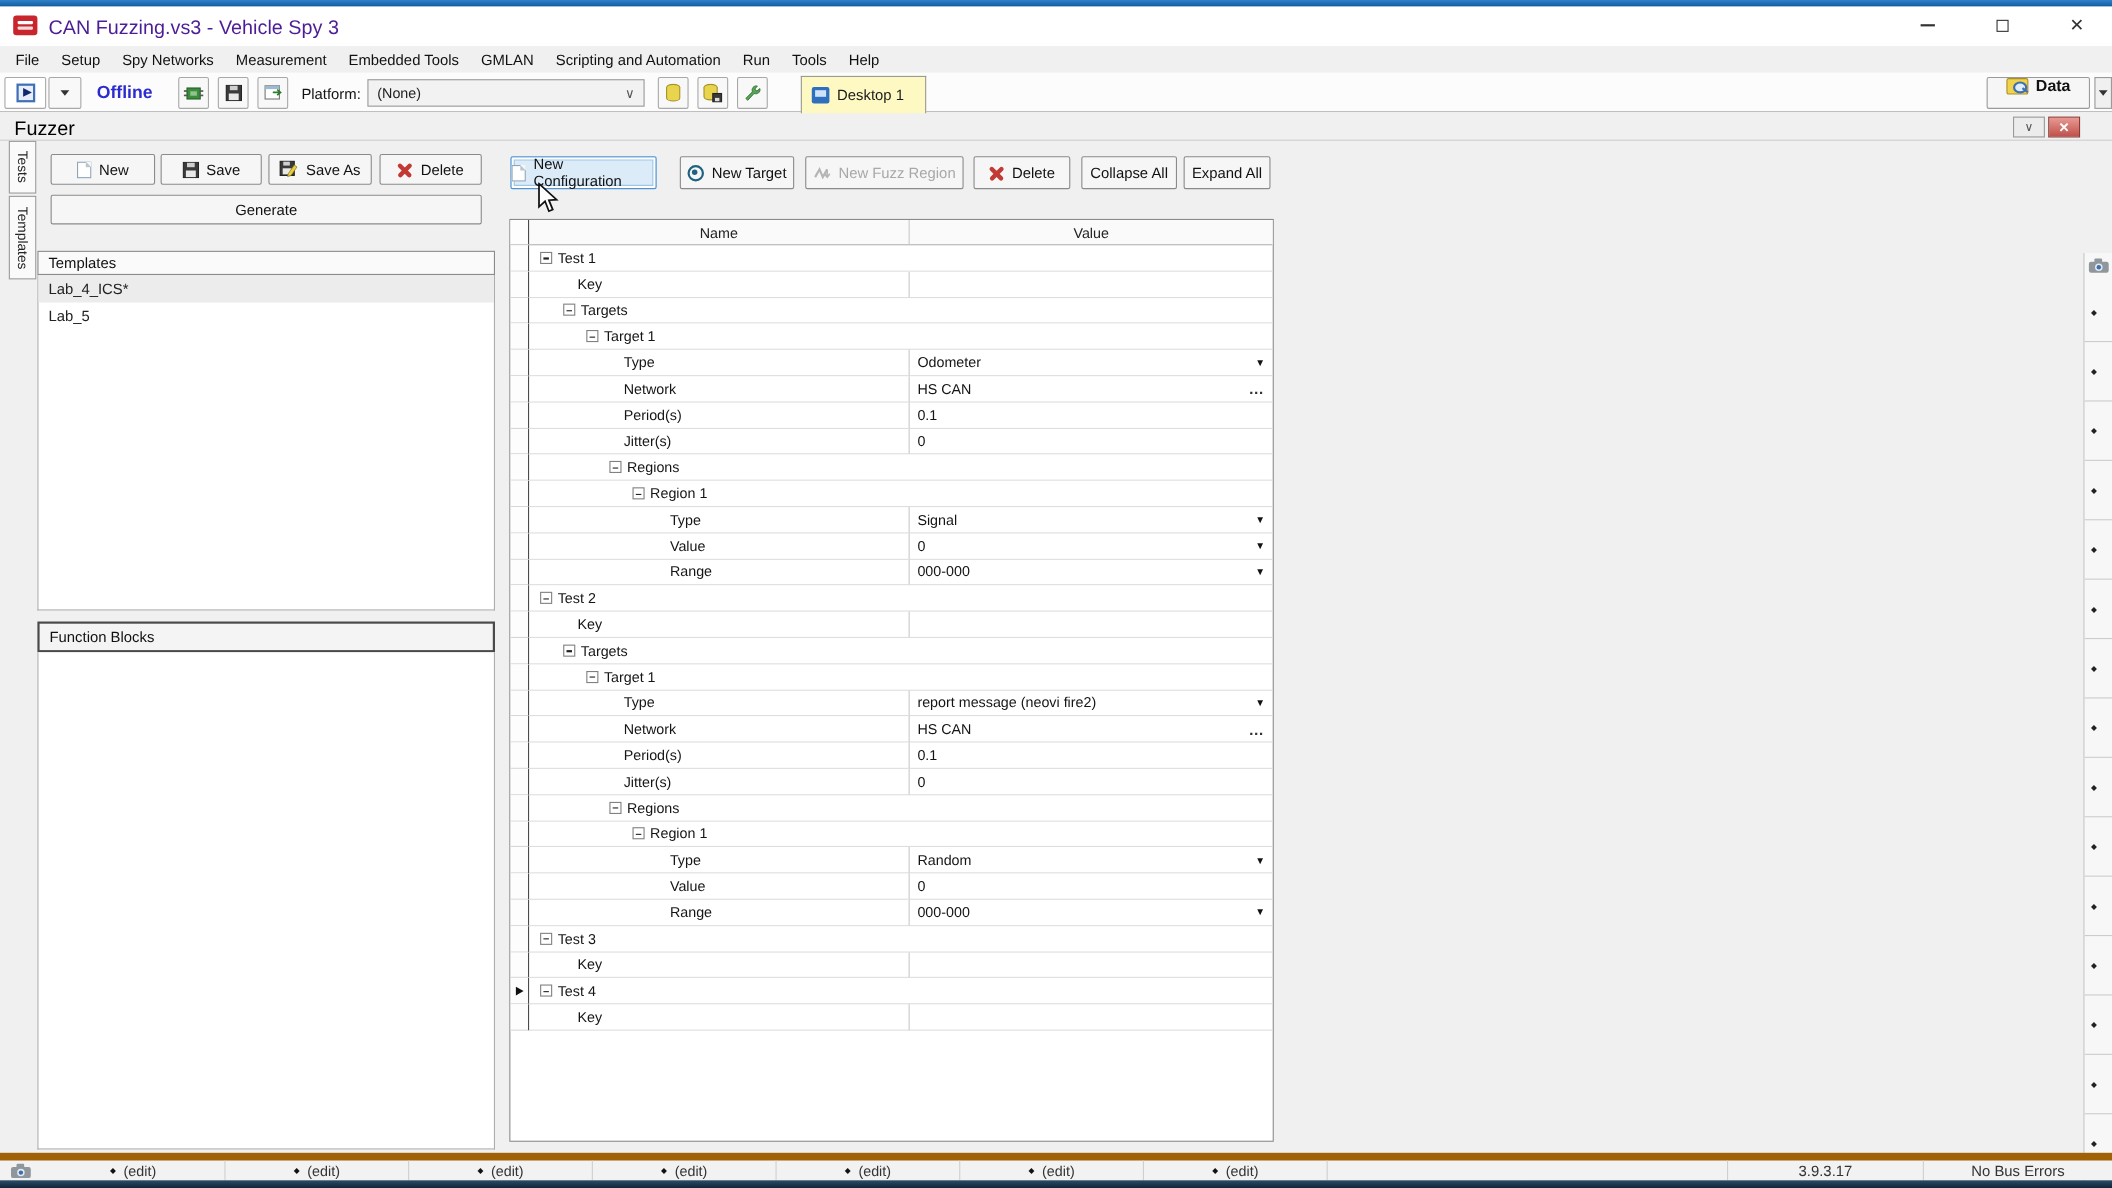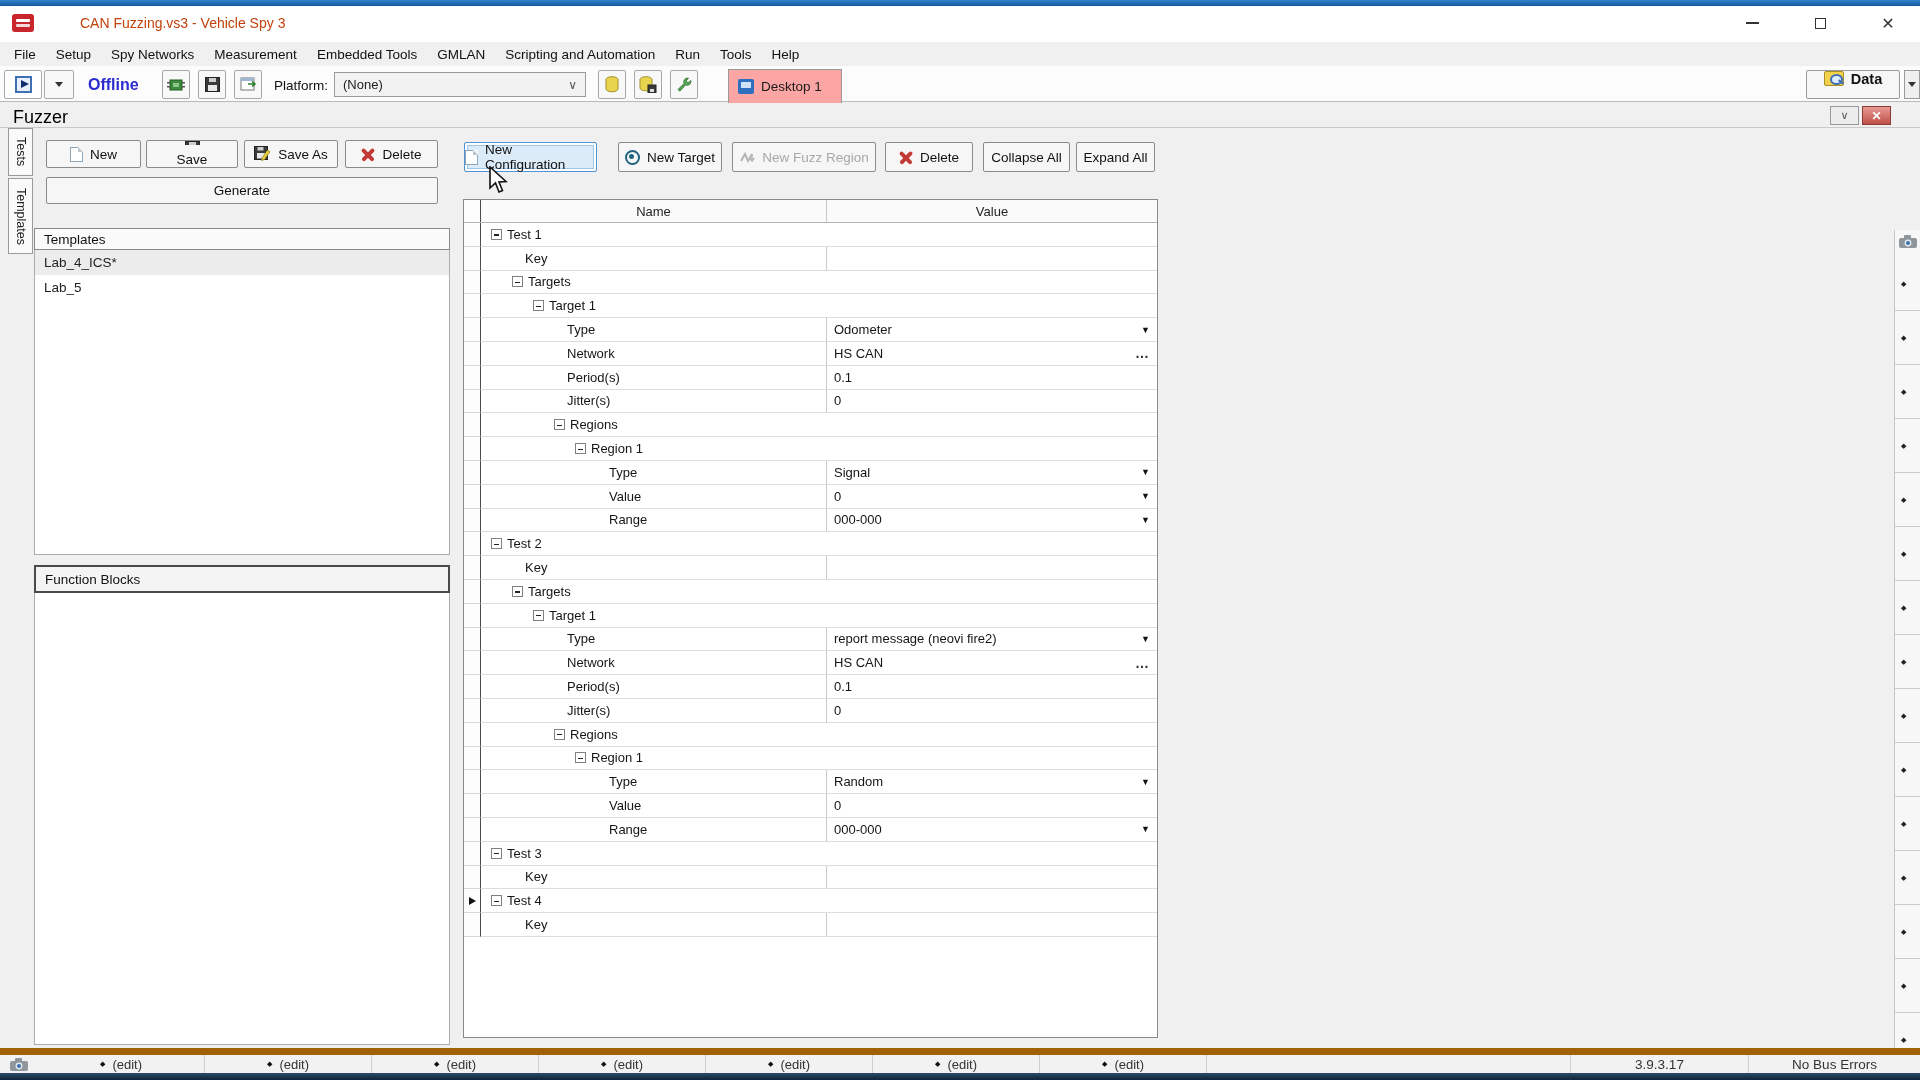--- a/index.html
+++ b/index.html
@@ -8,21 +8,21 @@
          font-family:"Liberation Sans", sans-serif; overflow:hidden; color:#1a1a1a; }
 
   
   .topline { position:absolute; left:0; top:0; width:1920px; height:6px;
              background:linear-gradient(#2f82c9,#115a9e); }
   .titlebar { position:absolute; left:0; top:6px; width:1920px; height:36px; background:#ffffff; }
   .appicon { position:absolute; left:12px; top:8px; width:22px; height:18px; background:#c8252c;
              border-radius:3px; }
   .appicon::before { content:""; position:absolute; left:4px; top:5px; width:14px; height:3px; background:#fff; border-radius:1px; }
   .appicon::after  { content:""; position:absolute; left:4px; top:10px; width:14px; height:3px; background:#f3d9d9; border-radius:1px; }
-  .wtitle { position:absolute; left:44px; top:9px; font-size:14px; color:#c2410c;margin-left:36px; }
+  .wtitle { position:absolute; left:44px; top:9px; font-size:18px; color:#4c1d95; }
   .wctrls { position:absolute; right:10px; top:2px; display:flex; gap:24px; }
   .wbtn { width:44px; height:30px; display:flex; align-items:center; justify-content:center;
           font-size:16px; color:#333; cursor:default; }
   .wbtn .sq { width:11px; height:11px; border:1.5px solid #333; display:inline-block; }
   .wbtn .mn { width:13px; height:2px; background:#333; display:inline-block; }
 
   
   .menubar { position:absolute; left:0; top:42px; width:1920px; height:24px; background:#f0f0f0;
              display:flex; align-items:center; padding-left:4px; }
   .menu-item { font-size:13.5px; padding:3px 10px; color:#111; }
@@ -37,21 +37,21 @@
   .playicon::before { content:""; position:absolute; left:4px; top:2px;
         border-left:8px solid #122a6e; border-top:4.5px solid transparent; border-bottom:4.5px solid transparent; }
   .ddbtn { left:44px; width:30px; }
   .caret { width:0; height:0; border-left:4.5px solid transparent; border-right:4.5px solid transparent; border-top:5.5px solid #333; }
   .offline { position:absolute; left:88px; top:10px; font-size:16px; font-weight:bold; color:#2b2bd0; }
   .ico28 { width:28px; }
   .platform-label { position:absolute; left:274px; top:12px; font-size:13.5px; color:#111; }
   .pselect { position:absolute; left:334px; top:6px; width:252px; height:25px; background:#f2f2f2;
              border:1px solid #9a9a9a; display:flex; align-items:center; padding:0 8px; font-size:13px; color:#222; }
   .pselect .chev { margin-left:auto; font-size:12px; color:#555; }
-  .desktop-tab { position:absolute; left:728px; top:3px; width:114px; height:34px; background:#fca5a5;
+  .desktop-tab { position:absolute; left:728px; top:3px; width:114px; height:34px; background:#fef9c3;
                  border:1px solid #9a9a9a; border-bottom:none; display:flex; align-items:center; gap:7px;
                  padding-left:9px; font-size:13.5px; z-index:3; }
   .desk-ico { width:16px; height:15px; background:#2f6fc0; border-radius:2px; position:relative; }
   .desk-ico::before { content:""; position:absolute; left:3px; top:3px; width:10px; height:6px; background:#cfe3f8; }
   .databtn { position:absolute; left:1806px; top:4px; width:94px; height:29px; background:#f6f6f6;
              border:1px solid #9a9a9a; border-radius:2px; display:flex; gap:7px;
              justify-content:center; font-size:14.5px; font-weight:bold; color:#111; }
   .datachev { position:absolute; left:1904px; top:4px; width:16px; height:29px; background:#f0f0f0;
               border:1px solid #9a9a9a; display:flex; align-items:center; justify-content:center; }
   .folder-mag { width:20px; height:15px; position:relative; background:#f2d24b; border:1px solid #a8902c; border-radius:2px; }
@@ -76,21 +76,21 @@
               display:flex; align-items:center; justify-content:center; font-size:12.5px; color:#222;
               writing-mode:vertical-rl; }
   .tab-tests { top:0px; height:48px; }
   .tab-templates { top:50px; height:76px; }
 
   .btn { background:#f6f6f6; border:1px solid #8a8a8a; border-radius:2px; display:flex;
          align-items:center; justify-content:center; gap:7px; font-size:13.5px; color:#111; position:absolute; }
 
   
   .b-new    { left:46px;  top:12px; width:95px;  height:28px; }
-  .b-save   { left:146px; top:12px; width:92px;  height:28px;flex-direction:column; }
+  .b-save   { left:146px; top:12px; width:92px;  height:28px; }
   .b-saveas { left:244px; top:12px; width:94px;  height:28px; }
   .b-del    { left:345px; top:12px; width:93px;  height:28px; }
   .b-gen    { left:46px;  top:49px; width:392px; height:27px; }
 
   .page-ico { width:13px; height:15px; background:#fff; border:1px solid #8fa6b8; position:relative; }
   .page-ico::before { content:""; position:absolute; right:-1px; top:-1px; border-style:solid;
         border-width:0 5px 5px 0; border-color:transparent #f6f6f6 #b8c6d2 transparent; }
   .x-ico { position:relative; width:14px; height:14px; }
   .x-ico::before,.x-ico::after { content:""; position:absolute; left:-1px; top:5.5px; width:16px; height:3.5px;
         background:#c23a35; border-radius:2px; }

